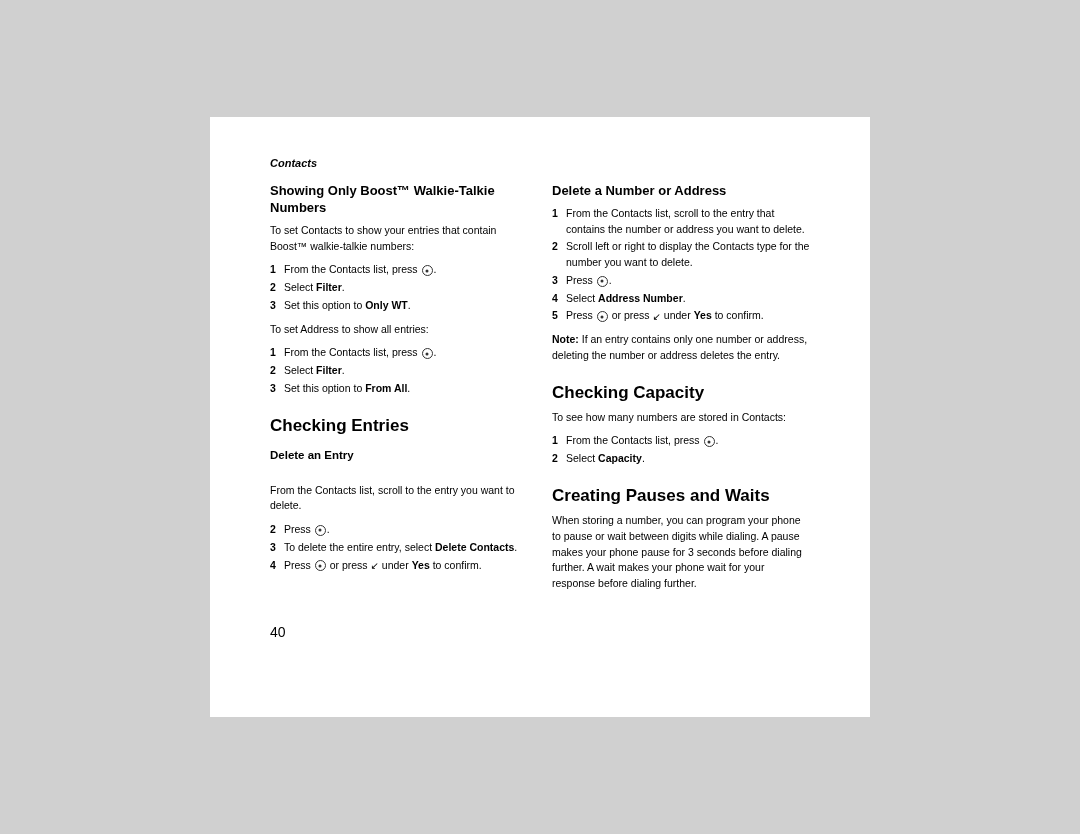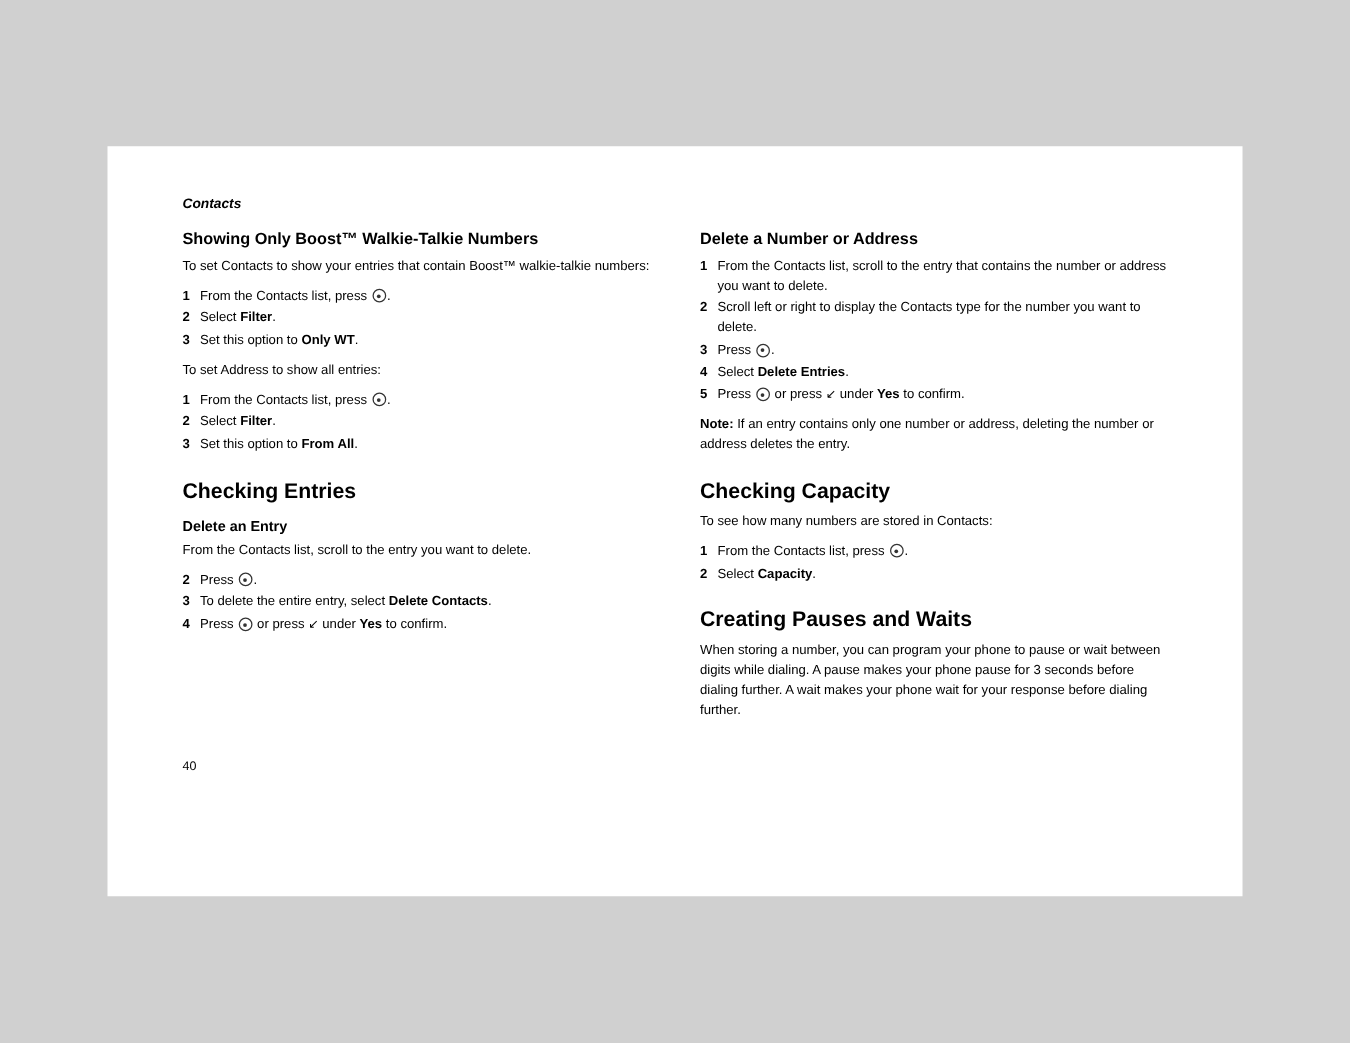--- a/index.html
+++ b/index.html
@@ -11,37 +11,37 @@
     body {
       background: #d0d0d0;
       display: flex;
       justify-content: center;
       align-items: center;
       min-height: 100vh;
       font-family: Arial, Helvetica, sans-serif;
     }
 
     .page {
-      width: 908px;
+      width: 660px;
       min-height: 600px;
       background: #ffffff;
       padding: 40px 60px 50px 60px;
       position: relative;
     }
 
     .contacts-label {
       font-style: italic;
       font-weight: bold;
       font-size: 11px;
       margin-bottom: 14px;
     }
 
     .two-column {
       display: flex;
-      gap: 40px;
+      gap: 24px;
     }
 
     .column-left {
       flex: 1;
     }
 
     .column-right {
       flex: 1;
     }
 
@@ -83,35 +83,35 @@
       position: absolute;
       left: 0;
       font-weight: bold;
       font-size: 10.5px;
     }
 
     .subheading {
       font-size: 11.5px;
       font-weight: bold;
       margin-top: 12px;
-      margin-bottom: 5px;
+      margin-bottom: 22px;
     }
 
     .note-text {
       font-size: 10.5px;
       line-height: 1.5;
       margin-top: 4px;
     }
 
     .note-text b {
       font-weight: bold;
     }
 
     .page-number {
-      font-size: 10px;
+      font-size: 14px;
       margin-top: 24px;
     }
 
     .icon-circle {
       display: inline-block;
       width: 11px;
       height: 11px;
       border: 1.5px solid #333;
       border-radius: 50%;
       vertical-align: middle;
@@ -221,21 +221,21 @@
           <li>
             <span class="num">2</span>
             Scroll left or right to display the Contacts type for the number you want to delete.
           </li>
           <li>
             <span class="num">3</span>
             Press <span class="icon-circle"></span>.
           </li>
           <li>
             <span class="num">4</span>
-            Select <b>Delete Entries</b>.
+            Select <b>Address Number</b>.
           </li>
           <li>
             <span class="num">5</span>
             Press <span class="icon-circle"></span> or press <span class="icon-arrow">↙</span> under <b>Yes</b> to confirm.
           </li>
         </ol>
         <p class="note-text"><b>Note:</b> If an entry contains only one number or address, deleting the number or address deletes the entry.</p>
       </div>
 
       <div class="large-section">

